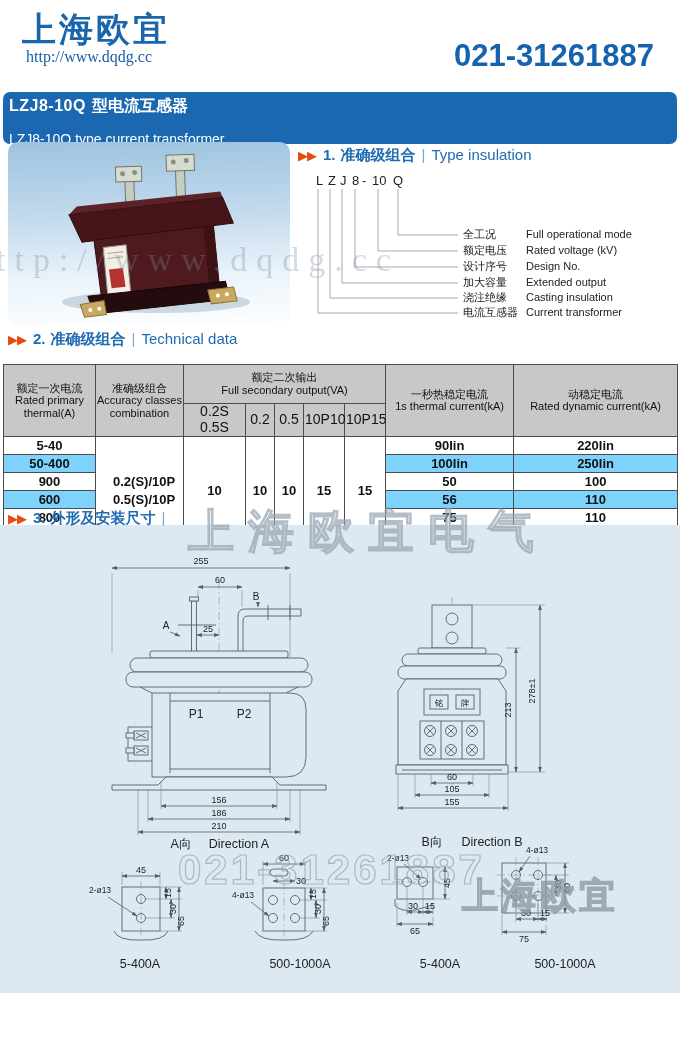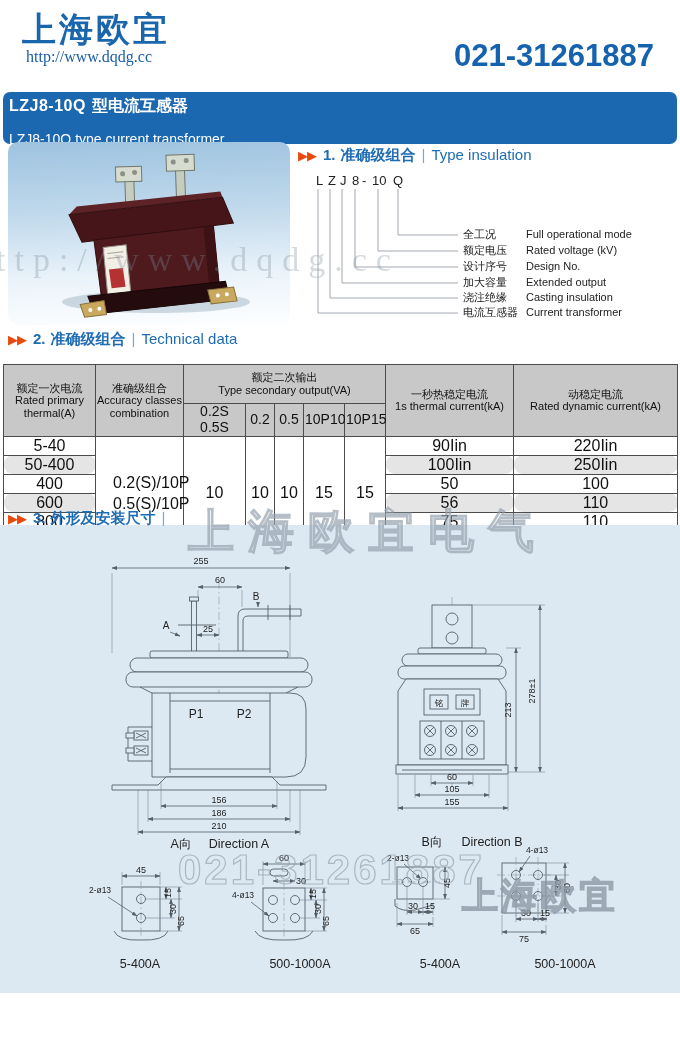--- a/index.html
+++ b/index.html
@@ -30,22 +30,22 @@
          background:linear-gradient(178deg,#9ec3e0 0%,#c2daec 40%,#eaf3fa 72%,#fdfeff 100%);overflow:hidden;}
   .type-desc{position:absolute;left:298px;top:146px;width:378px;}
   .type-desc svg{display:block;margin-top:2px;}
   
   .tbl-wrap{position:absolute;left:3px;top:364px;width:674px;}
   table{border-collapse:collapse;table-layout:fixed;width:674px;}
   th,td{border:1px solid #4c4c4c;text-align:center;vertical-align:middle;padding:0 1px;}
   thead th{background:#c8c8c8;font-weight:normal;font-size:11px;line-height:1.14;color:#111;}
   thead tr.main th{height:38px;}
   thead tr.sub th{height:15px;font-size:14px;}
-  tbody td{font-size:16px;height:17px;color:#111;}
-  tbody tr.alt td{background:#e5e5e5;border-radius:9px;}
+  tbody td{font-size:13px;height:17px;color:#111;font-weight:bold;}
+  tbody tr.alt td{background:#7dd3fc;}
   td.acc div{margin:3px 16px;}
   
   .draw-area{position:absolute;left:0;top:525px;width:680px;height:468px;background:#dde9f2;z-index:1;}
   .draw-area svg{display:block;}
   svg .ln{stroke:#55606a;stroke-width:.9;fill:none;}
   svg .fl{stroke:#55606a;stroke-width:.9;fill:#dde9f2;}
   svg .dim{stroke:#55606a;stroke-width:.8;fill:none;}
   svg .ext{stroke:#7b8894;stroke-width:.6;fill:none;}
   svg .cl{stroke:#93a1ac;stroke-width:.7;fill:none;stroke-dasharray:8 3 1.5 3;}
   svg text{fill:#222;font-family:"Liberation Sans","DejaVu Sans",sans-serif;}
@@ -186,21 +186,21 @@
           <th rowspan="2">
             <div>额定一次电流</div>
               <div>Rated primary thermal(A)</div>
           </th>
           <th rowspan="2">
             <div>准确级组合</div>
               <div>Accuracy classes combination</div>
           </th>
           <th colspan="5">
             <div>额定二次输出</div>
-              <div>Type secondary output(VA)</div>
+              <div>Full secondary output(VA)</div>
           </th>
           <th rowspan="2">
             <div>一秒热稳定电流</div>
               <div>1s thermal current(kA)</div>
           </th>
           <th rowspan="2">
             <div>动稳定电流</div>
               <div>Rated dynamic current(kA)</div>
           </th>
         </tr>
@@ -226,21 +226,21 @@
           <td rowspan="6">15</td>
           <td>90Iin</td>
           <td>220Iin</td>
         </tr>
         <tr class="alt">
           <td>50-400</td>
           <td>100Iin</td>
           <td>250Iin</td>
         </tr>
         <tr>
-          <td>400</td>
+          <td>900</td>
           <td>50</td>
           <td>100</td>
         </tr>
         <tr class="alt">
           <td>600</td>
           <td>56</td>
           <td>110</td>
         </tr>
         <tr>
           <td>800</td>

